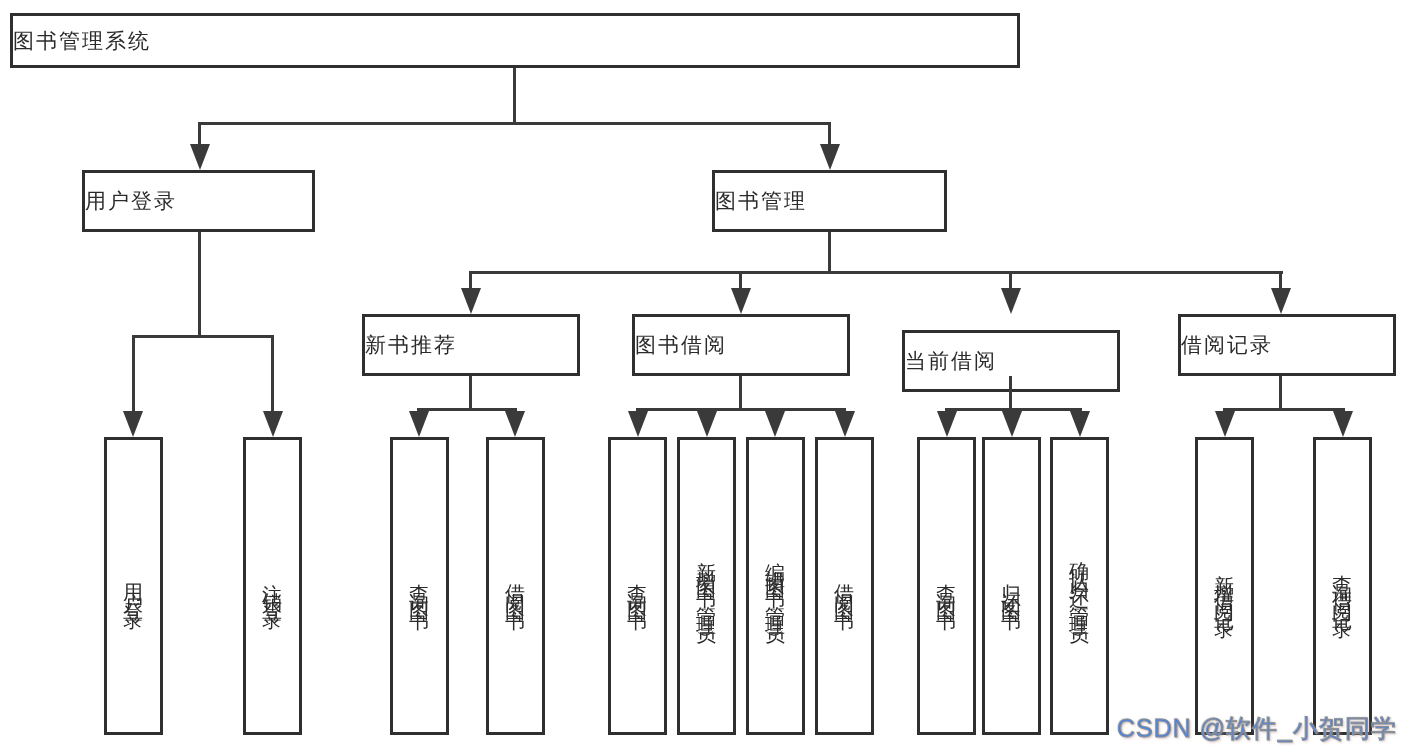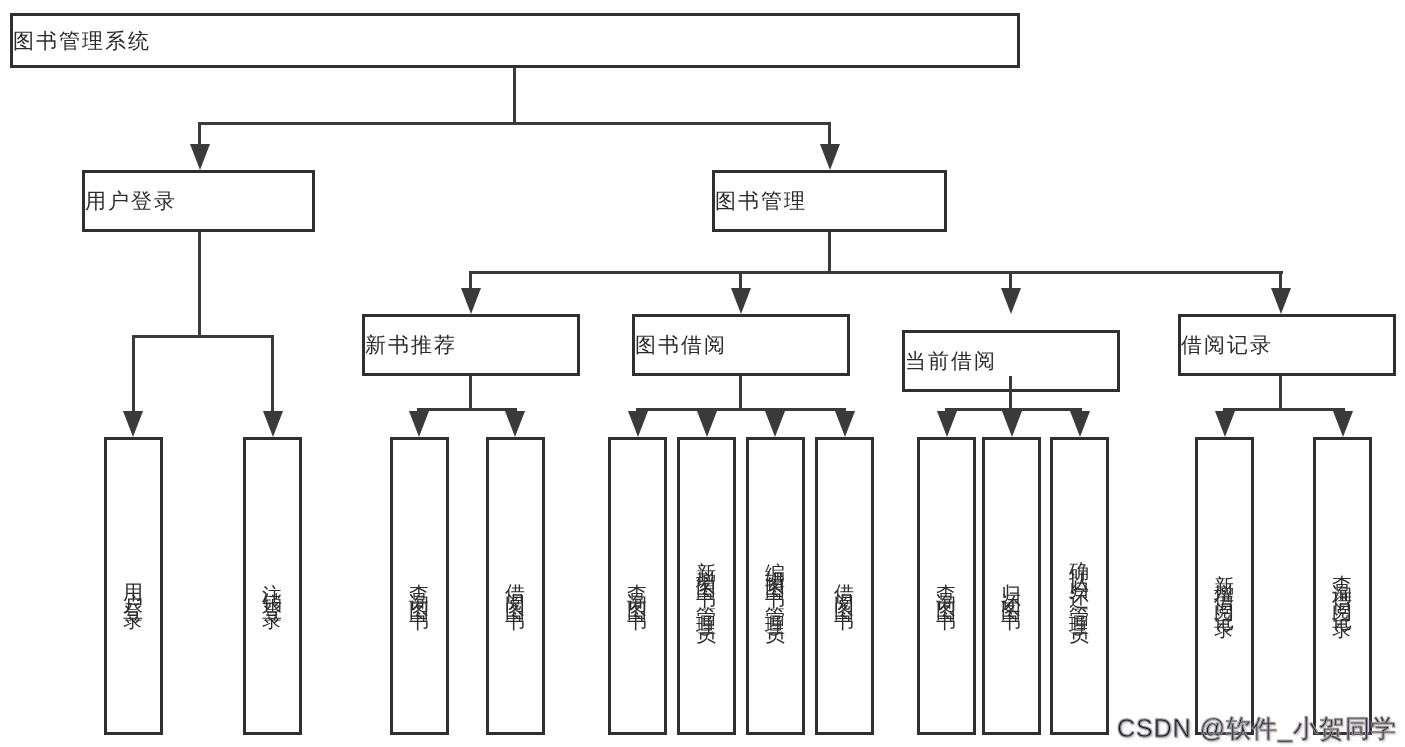--- a/index.html
+++ b/index.html
@@ -30,21 +30,21 @@
   }
   .vline{position:absolute;width:3px;background:var(--line);}
   .hline{position:absolute;height:3px;background:var(--line);}
   .arw{
     position:absolute;width:0;height:0;
     border-left:10px solid transparent;border-right:10px solid transparent;
     border-top:26px solid var(--line);
   }
   .watermark{
     position:absolute;right:8px;bottom:2px;
-    font-size:25px;letter-spacing:1px;color:#0f172a;
+    font-size:25px;letter-spacing:1px;color:#3b82f6;
     -webkit-text-stroke:1px #8f8f8f;
     text-shadow:1px 1px 2px rgba(130,130,130,.55),-1px -1px 1px rgba(150,150,150,.35),2px 2px 3px rgba(235,170,170,.35);
     white-space:nowrap;
   }
 </style>
 </head>
 <body>
 
 <div id="stage">
 

